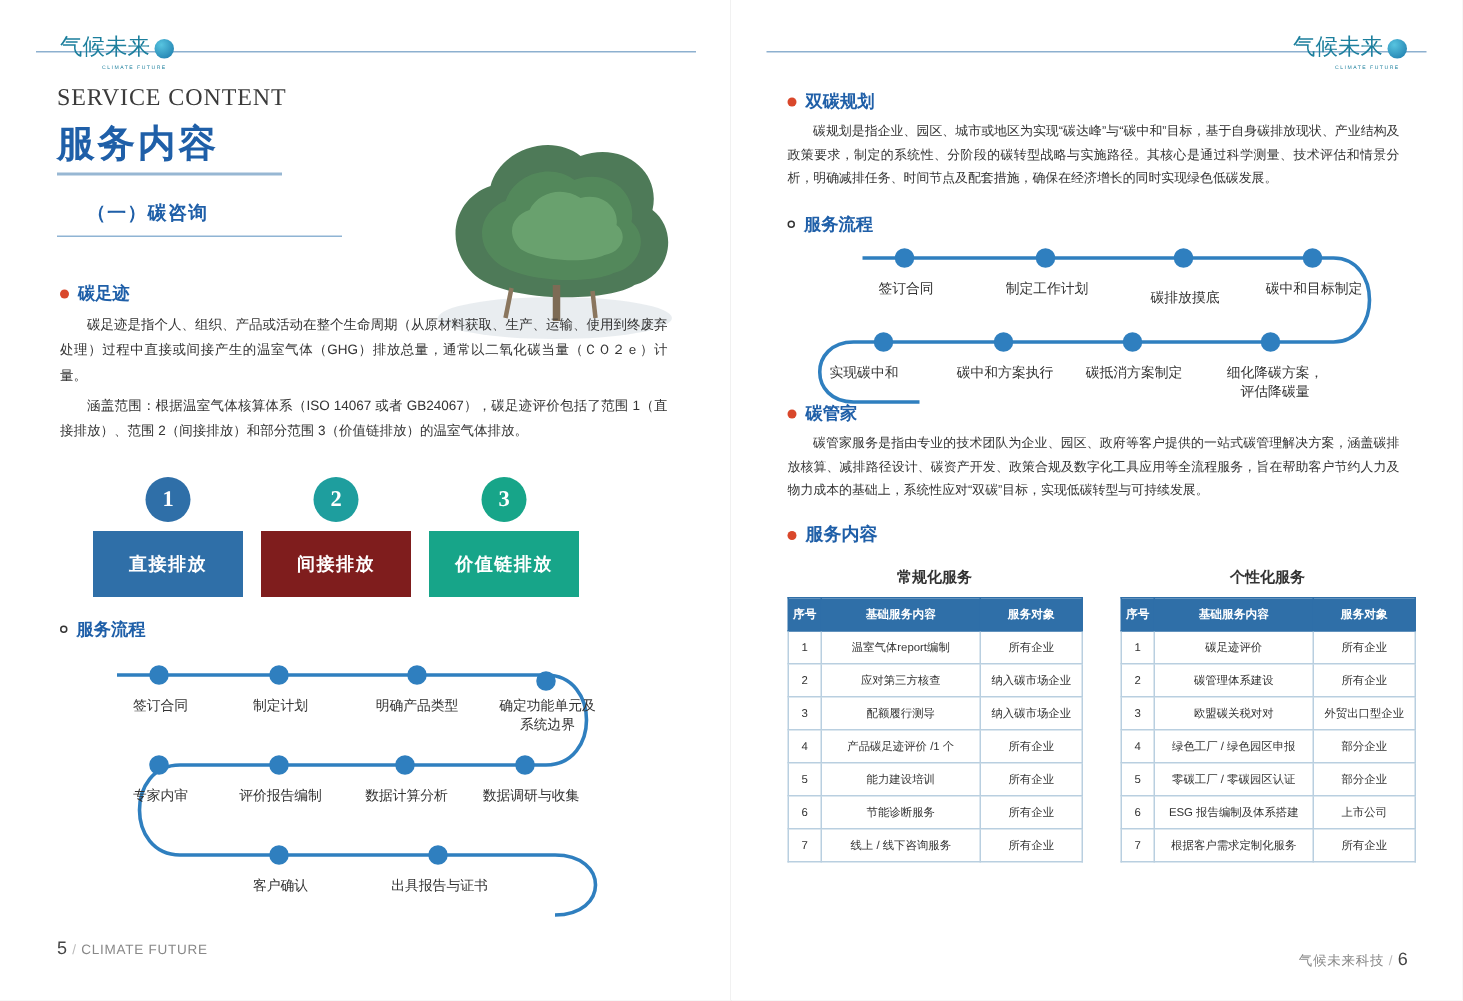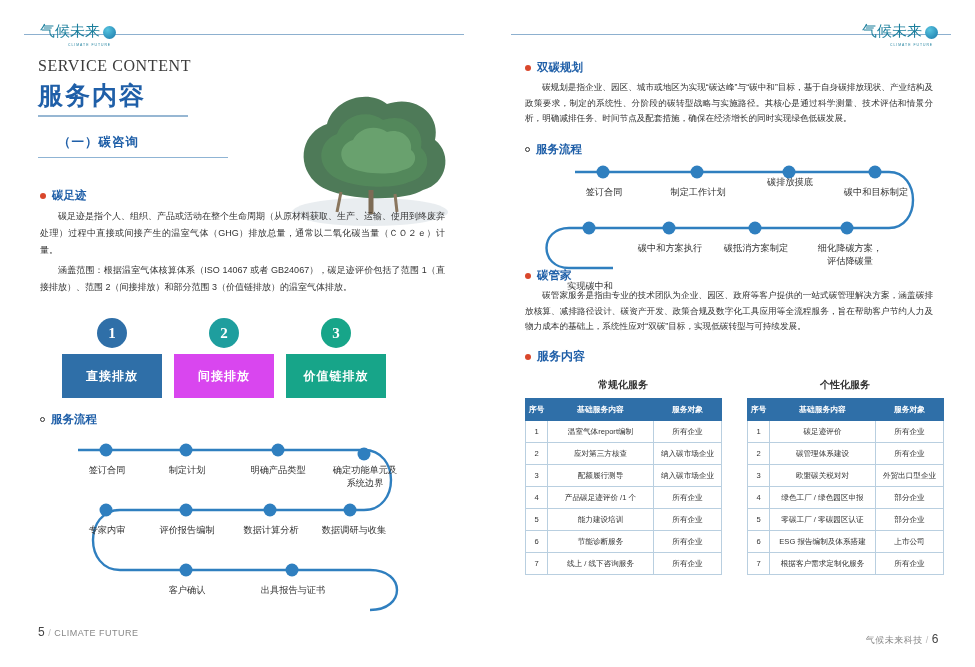--- a/index.html
+++ b/index.html
@@ -97,21 +97,21 @@
     color: #fff; font-size: 15px; font-weight: bold;
     display: flex; align-items: center; justify-content: center;
     margin: 0 auto 6px auto;
     font-family: "Liberation Serif", serif;
   }
   .card .bar {
     height: 44px; display: flex; align-items: center; justify-content: center;
     color: #fff; font-size: 12px; font-weight: bold; letter-spacing: 1px;
   }
   .c1 .circ { background: #2f6fa8; } .c1 .bar { background: #2f6fa8; }
-  .c2 .circ { background: #1e9e9e; } .c2 .bar { background: #d946ef; }
+  .c2 .circ { background: #1e9e9e; } .c2 .bar { background: #7f1d1d; }
   .c3 .circ { background: #17a589; } .c3 .bar { background: #17a589; }
 
   
   .flow { position: absolute; }
   .flow svg { display: block; }
   .flow .lbl {
     position: absolute; font-size: 9.2px; color: #333; white-space: nowrap;
     text-align: center;
   }
   .flow .lbl.two { white-space: normal; width: 74px; line-height: 13px; }
@@ -292,23 +292,23 @@
           <circle cx="272" cy="12" r="6.5"></circle>
           <circle cx="358" cy="12" r="6.5"></circle>
           <circle cx="330" cy="68" r="6.5"></circle>
           <circle cx="238" cy="68" r="6.5"></circle>
           <circle cx="152" cy="68" r="6.5"></circle>
           <circle cx="72" cy="68" r="6.5"></circle>
         </g>
       </svg>
       <div class="lbl" style="left:58px; top:26px; width:58px;">签订合同</div>
       <div class="lbl" style="left:146px; top:26px; width:70px;">制定工作计划</div>
-      <div class="lbl" style="left:240px; top:16px; width:66px;">碳排放摸底</div>
+      <div class="lbl" style="left:240px; top:32px; width:66px;">碳排放摸底</div>
       <div class="lbl" style="left:318px; top:26px; width:82px;">碳中和目标制定</div>
-      <div class="lbl" style="left:42px; top:82px; width:62px;margin-top:38px;">实现碳中和</div>
+      <div class="lbl" style="left:28px; top:82px; width:62px;">实现碳中和</div>
       <div class="lbl" style="left:112px; top:82px; width:82px;">碳中和方案执行</div>
       <div class="lbl" style="left:200px; top:82px; width:78px;">碳抵消方案制定</div>
       <div class="lbl two" style="left:296px; top:82px;">细化降碳方案，
 评估降碳量</div>
     </div>
 
     <div class="bullet-h" style="left:38px; top:268px;">
       <span class="dot"></span>
       <span>碳管家</span>
     </div>

